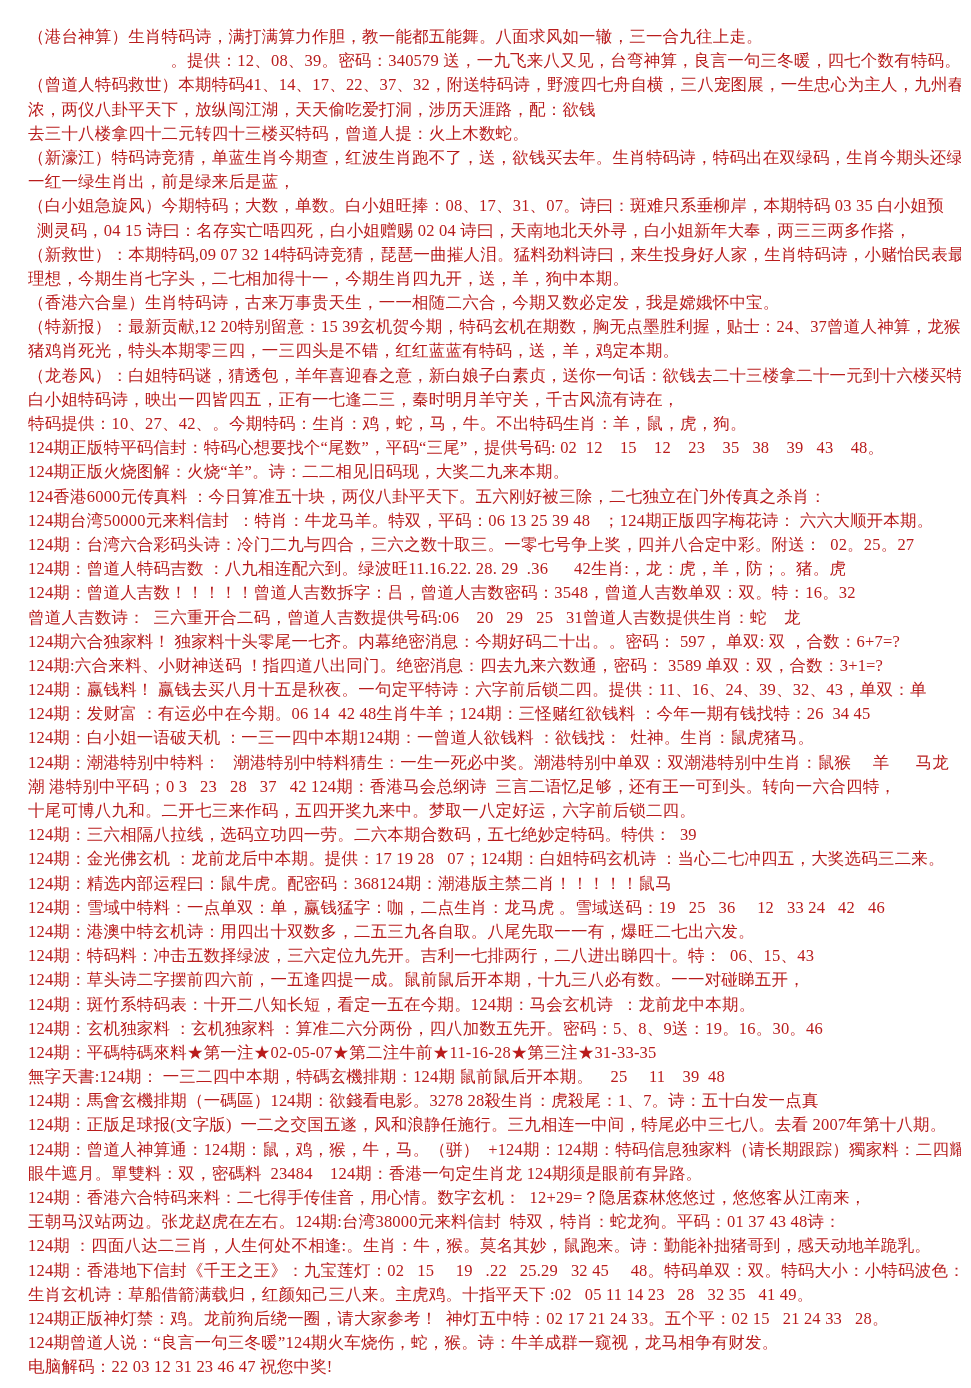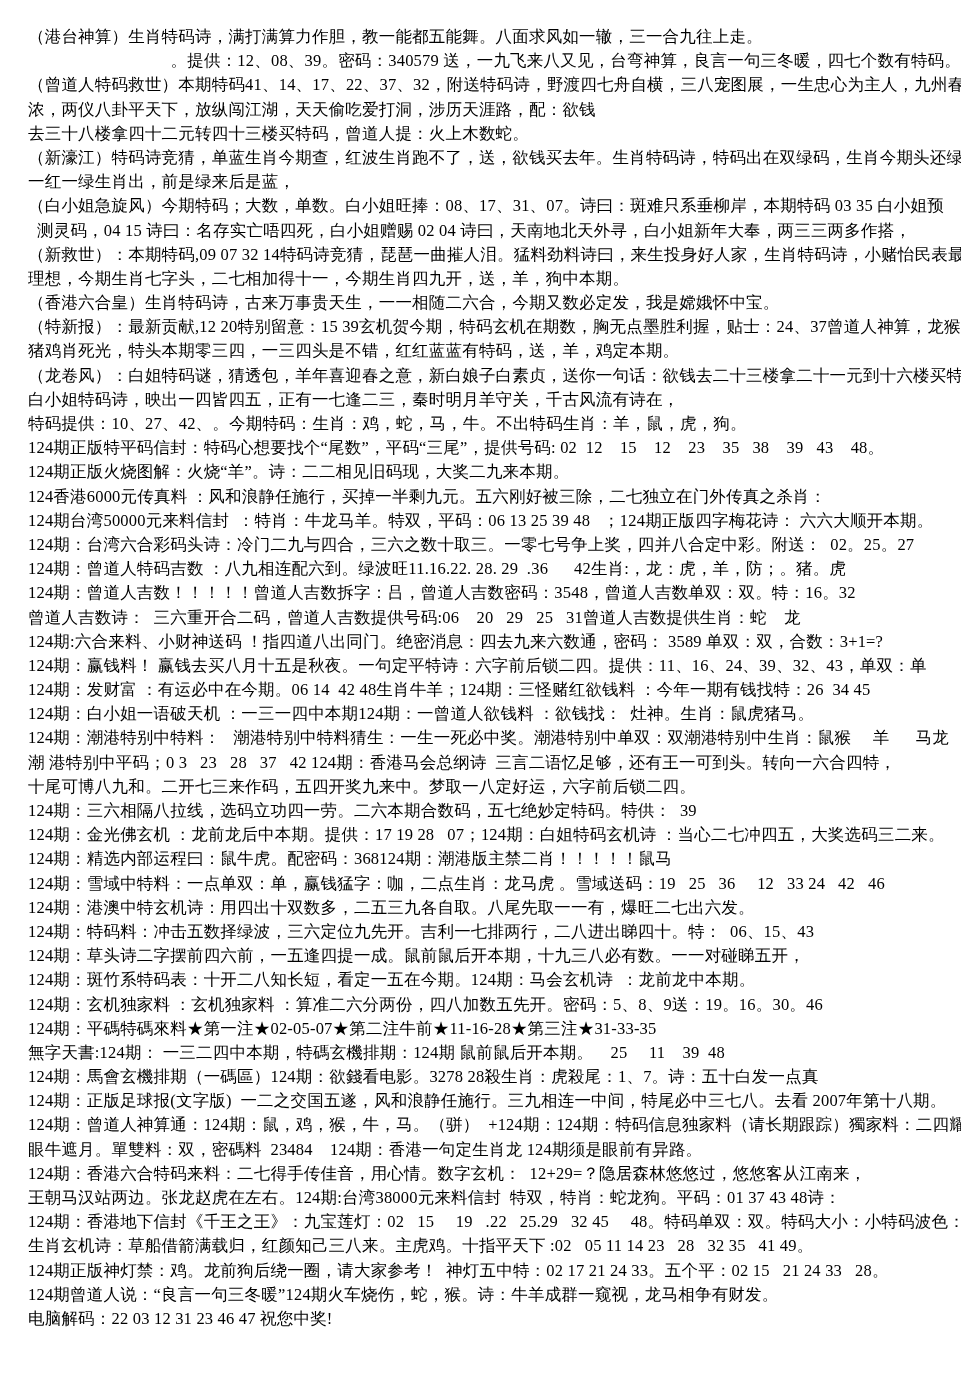--- a/index.html
+++ b/index.html
@@ -12,21 +12,21 @@
     height: 1388px;
     overflow: hidden;
   }
   .sheet {
     box-sizing: border-box;
     width: 971px;
     height: 1388px;
     padding: 25px 10px 0 28px;
     font-family: "Liberation Serif", "DejaVu Serif", serif;
     font-size: 16.5px;
-    color: #000000;
+    color: #b91c1c;
     overflow: hidden;
   }
   .line {
     white-space: pre;
     height: 24.2px;
     line-height: 24.2px;
     overflow: hidden;
     letter-spacing: 0.2px;
   }
   .line.indent1 { padding-left: 9px; }
@@ -48,26 +48,27 @@
     <div class="line">（新救世）：本期特码,09 07 32 14特码诗竞猜，琵琶一曲摧人泪。猛料劲料诗曰，来生投身好人家，生肖特码诗，小赌怡民表最</div>
     <div class="line">理想，今期生肖七字头，二七相加得十一，今期生肖四九开，送，羊，狗中本期。</div>
     <div class="line">（香港六合皇）生肖特码诗，古来万事贵天生，一一相随二六合，今期又数必定发，我是嫦娥怀中宝。</div>
     <div class="line">（特新报）：最新贡献,12 20特别留意：15 39玄机贺今期，特码玄机在期数，胸无点墨胜利握，贴士：24、37曾道人神算，龙猴</div>
     <div class="line">猪鸡肖死光，特头本期零三四，一三四头是不错，红红蓝蓝有特码，送，羊，鸡定本期。</div>
     <div class="line">（龙卷风）：白姐特码谜，猜透包，羊年喜迎春之意，新白娘子白素贞，送你一句话：欲钱去二十三楼拿二十一元到十六楼买特码。</div>
     <div class="line">白小姐特码诗，映出一四皆四五，正有一七逢二三，秦时明月羊守关，千古风流有诗在，</div>
     <div class="line">特码提供：10、27、42、。今期特码：生肖：鸡，蛇，马，牛。不出特码生肖：羊，鼠，虎，狗。</div>
     <div class="line">124期正版特平码信封：特码心想要找个“尾数”，平码“三尾”，提供号码: 02  12    15    12    23    35   38    39   43    48。</div>
     <div class="line">124期正版火烧图解：火烧“羊”。诗：二二相见旧码现，大奖二九来本期。</div>
-    <div class="line">124香港6000元传真料 ：风和浪静任施行，买掉一半剩九元。五六刚好被三除，二七独立在门外传真之杀肖：</div>
+    <div class="line">124香港6000元传真料 ：今日算准五十块，两仪八卦平天下。五六刚好被三除，二七独立在门外传真之杀肖：</div>
     <div class="line">124期台湾50000元来料信封  ：特肖：牛龙马羊。特双，平码：06 13 25 39 48   ；124期正版四字梅花诗： 六六大顺开本期。</div>
     <div class="line">124期：台湾六合彩码头诗：冷门二九与四合，三六之数十取三。一零七号争上奖，四并八合定中彩。附送：  02。25。27</div>
     <div class="line">124期：曾道人特码吉数 ：八九相连配六到。绿波旺11.16.22. 28. 29  .36      42生肖:，龙：虎，羊，防；。猪。虎</div>
     <div class="line">124期：曾道人吉数！！！！！曾道人吉数拆字：吕，曾道人吉数密码：3548，曾道人吉数单双：双。特：16。32</div>
     <div class="line">曾道人吉数诗：  三六重开合二码，曾道人吉数提供号码:06    20   29   25   31曾道人吉数提供生肖：蛇    龙</div>
+    <div class="line">124期六合独家料！ 独家料十头零尾一七齐。内幕绝密消息：今期好码二十出。。密码： 597， 单双: 双 ，合数：6+7=?</div>
     <div class="line">124期:六合来料、小财神送码 ！指四道八出同门。绝密消息：四去九来六数通，密码： 3589 单双：双，合数：3+1=?</div>
     <div class="line">124期：赢钱料！ 赢钱去买八月十五是秋夜。一句定平特诗：六字前后锁二四。提供：11、16、24、39、32、43，单双：单</div>
     <div class="line">124期：发财富 ：有运必中在今期。06 14  42 48生肖牛羊；124期：三怪赌红欲钱料 ：今年一期有钱找特：26  34 45</div>
     <div class="line">124期：白小姐一语破天机 ：一三一四中本期124期：一曾道人欲钱料 ：欲钱找：  灶神。生肖：鼠虎猪马。</div>
     <div class="line">124期：潮港特别中特料：   潮港特别中特料猜生：一生一死必中奖。潮港特别中单双：双潮港特别中生肖：鼠猴     羊      马龙</div>
     <div class="line">潮 港特别中平码；0 3   23   28   37   42 124期：香港马会总纲诗  三言二语忆足够，还有王一可到头。转向一六合四特，</div>
     <div class="line">十尾可博八九和。二开七三来作码，五四开奖九来中。梦取一八定好运，六字前后锁二四。</div>
     <div class="line">124期：三六相隔八拉线，选码立功四一劳。二六本期合数码，五七绝妙定特码。特供：  39</div>
     <div class="line">124期：金光佛玄机 ：龙前龙后中本期。提供：17 19 28   07；124期：白姐特码玄机诗 ：当心二七冲四五，大奖选码三二来。</div>
     <div class="line">124期：精选内部运程曰：鼠牛虎。配密码：368124期：潮港版主禁二肖！！！！！鼠马</div>
@@ -78,18 +79,19 @@
     <div class="line">124期：斑竹系特码表：十开二八知长短，看定一五在今期。124期：马会玄机诗  ：龙前龙中本期。</div>
     <div class="line">124期：玄机独家料 ：玄机独家料 ：算准二六分两份，四八加数五先开。密码：5、8、9送：19。16。30。46</div>
     <div class="line">124期：平碼特碼來料★第一注★02-05-07★第二注牛前★11-16-28★第三注★31-33-35</div>
     <div class="line">無字天書:124期： 一三二四中本期，特碼玄機排期：124期 鼠前鼠后开本期。    25     11    39  48</div>
     <div class="line">124期：馬會玄機排期（一碼區）124期：欲錢看电影。3278 28殺生肖：虎殺尾：1、7。诗：五十白发一点真</div>
     <div class="line">124期：正版足球报(文字版)  一二之交国五遂，风和浪静任施行。三九相连一中间，特尾必中三七八。去看 2007年第十八期。</div>
     <div class="line">124期：曾道人神算通：124期：鼠，鸡，猴，牛，马。（骈）  +124期：124期：特码信息独家料（请长期跟踪）獨家料：二四耀</div>
     <div class="line">眼牛遮月。單雙料：双，密碼料  23484    124期：香港一句定生肖龙 124期须是眼前有异路。</div>
     <div class="line">124期：香港六合特码来料：二七得手传佳音，用心情。数字玄机：  12+29=？隐居森林悠悠过，悠悠客从江南来，</div>
     <div class="line">王朝马汉站两边。张龙赵虎在左右。124期:台湾38000元来料信封  特双，特肖：蛇龙狗。平码：01 37 43 48诗：</div>
+    <div class="line">124期 ：四面八达二三肖，人生何处不相逢:。生肖：牛，猴。莫名其妙，鼠跑来。诗：勤能补拙猪哥到，感天动地羊跪乳。</div>
     <div class="line">124期：香港地下信封《千王之王》：九宝莲灯：02   15     19   .22   25.29   32 45     48。特码单双：双。特码大小：小特码波色：</div>
     <div class="line">生肖玄机诗：草船借箭满载归，红颜知己三八来。主虎鸡。十指平天下 :02   05 11 14 23   28   32 35   41 49。</div>
     <div class="line">124期正版神灯禁：鸡。龙前狗后绕一圈，请大家参考！  神灯五中特：02 17 21 24 33。五个平：02 15   21 24 33   28。</div>
     <div class="line">124期曾道人说：“良言一句三冬暖”124期火车烧伤，蛇，猴。诗：牛羊成群一窥视，龙马相争有财发。</div>
     <div class="line">电脑解码：22 03 12 31 23 46 47 祝您中奖!</div>
   </div>
 
 </body></html>

